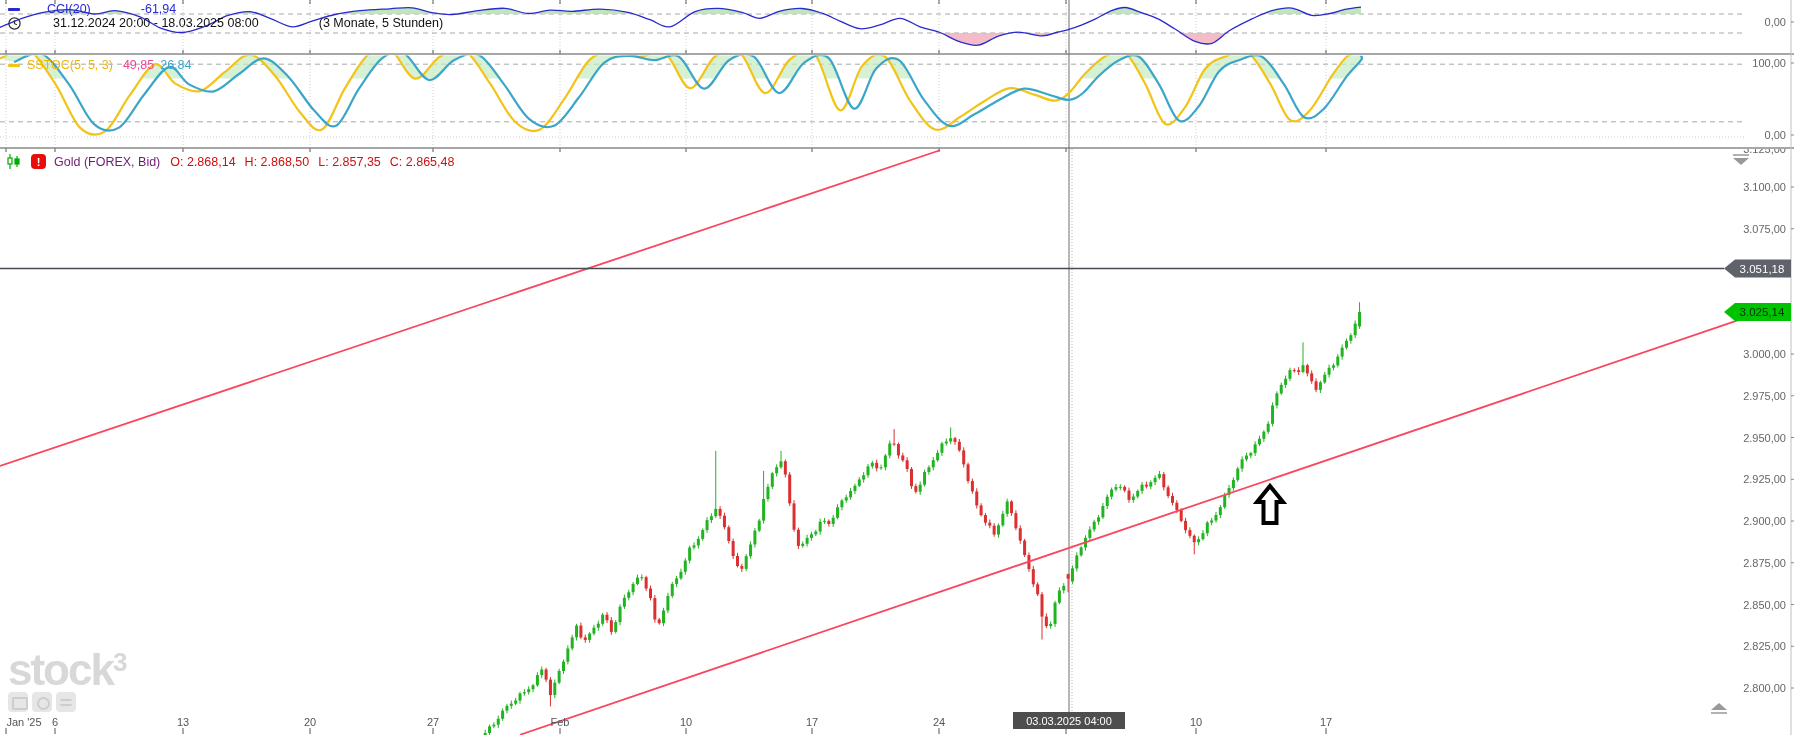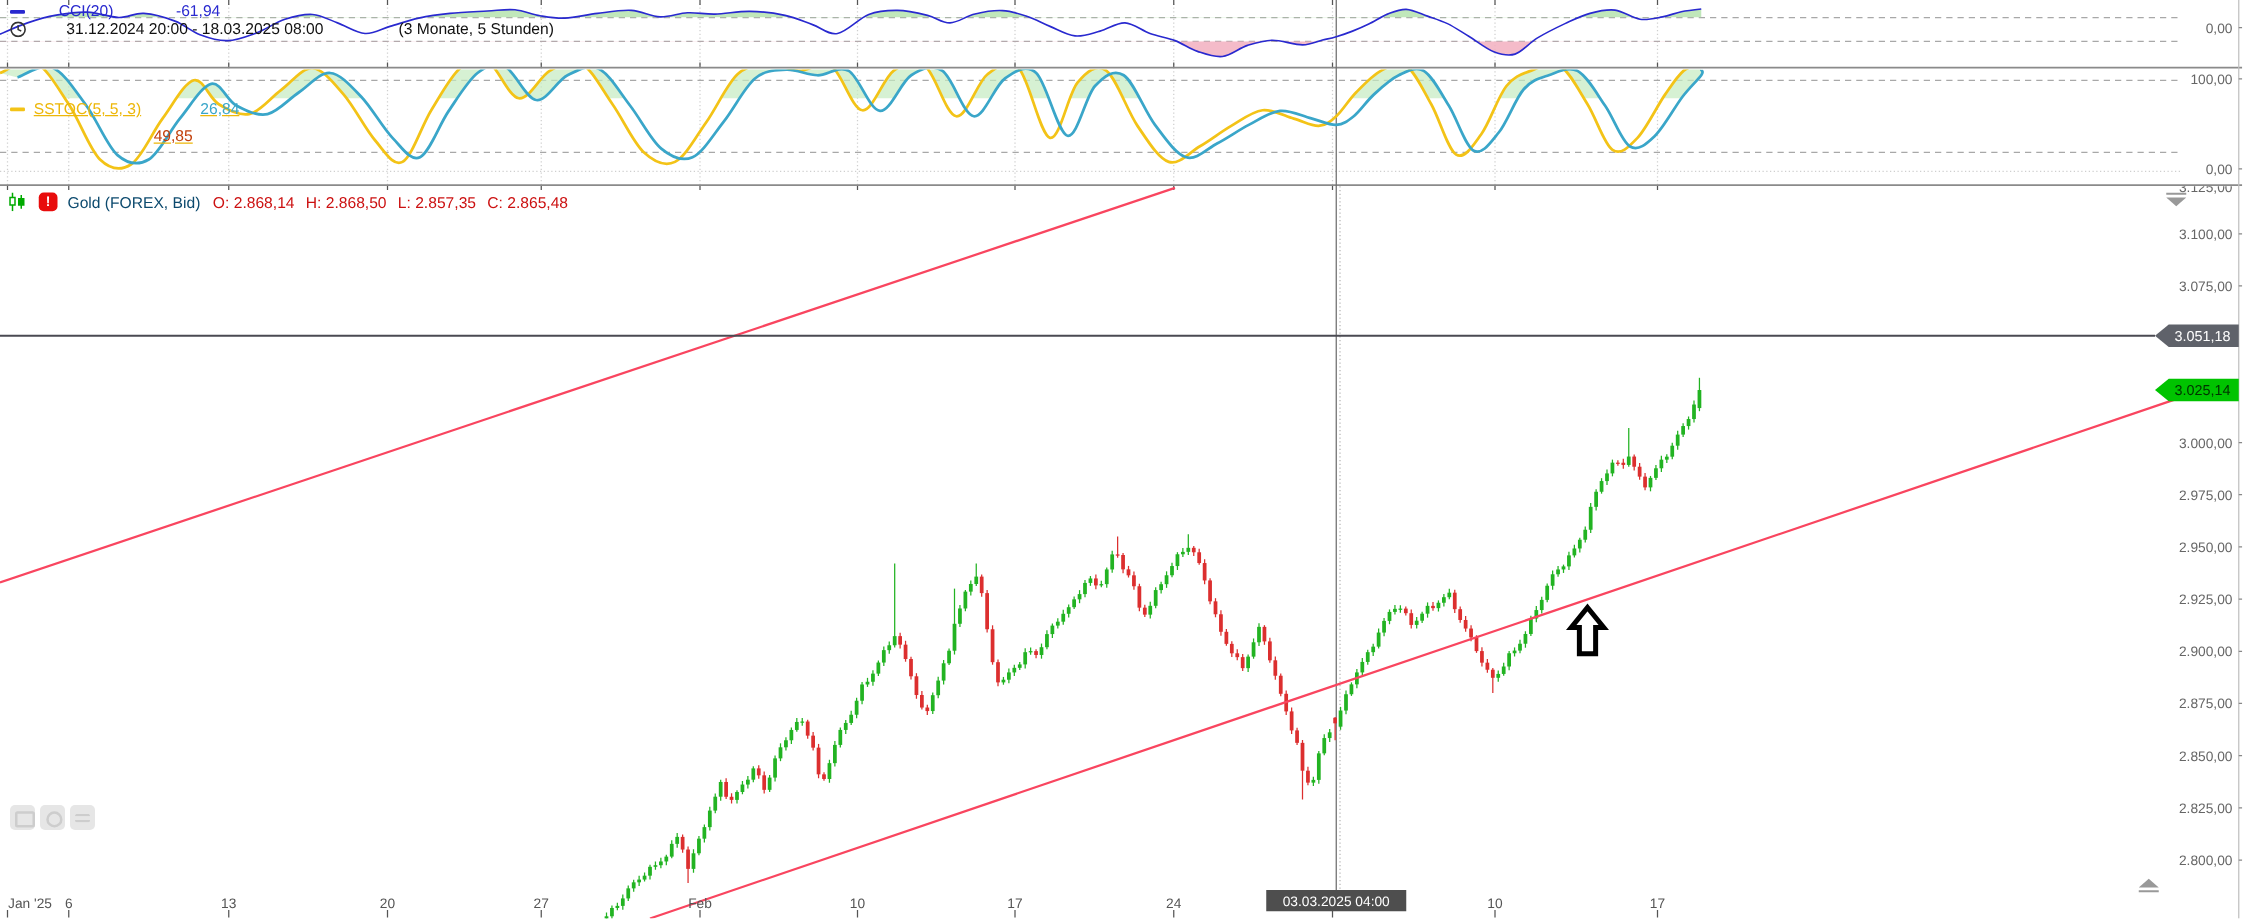--- a/index.html
+++ b/index.html
@@ -2,49 +2,50 @@
 <html><head>
 <meta charset="utf-8">
 <style>
   html,body{margin:0;padding:0;background:#fff;}
   #chart{position:relative;width:1794px;height:735px;background:#fff;overflow:hidden;
          font-family:"Liberation Sans",sans-serif;}
   #plot{position:absolute;left:0;top:0;z-index:2;}
   .legend{position:absolute;z-index:3;white-space:nowrap;font-size:12.5px;display:flex;align-items:center;}
   .cci-legend{left:8px;top:2px;color:#2929cf;gap:20px;}
   .range-legend{left:8px;top:16px;color:#111;gap:25px;}
-  .sstoc-legend{left:8px;top:58px;color:#edb709;text-decoration:underline;}
+  .sstoc-legend{left:8px;top:58px;color:#edb709;}
   .gold-legend{left:6px;top:154px;}
   .swatch{display:inline-block;width:12px;height:3px;border-radius:1px;margin-right:7px;}
   .cci-swatch{background:#2929cf;}
   .sstoc-swatch{background:#f3c317;}
   .lg-gap{display:inline-block;width:10px;}
   .lg-gap-sm{display:inline-block;width:6px;}
   .val-blue{color:#2929cf;}
-  .val-yellow{color:#c2410c;margin-top:44px;}
+  .val-yellow{color:#ec4899;}
   .val-teal{color:#3aa6c9;}
-  .gold-name{color:#0c4a6e;margin-right:10px;}
+  .gold-name{color:#701a75;margin-right:10px;}
   .ohlc{color:#cc1111;margin-right:9px;}
   .alert-badge{display:inline-flex;align-items:center;justify-content:center;width:15px;height:15px;
     background:#e80c0c;color:#fff;border-radius:4px;font-weight:bold;font-size:11px;margin:0 8px 0 8px;}
   .watermark{position:absolute;left:8px;top:642px;z-index:1;color:#d8d8d8;}
   .wm-text{font-size:44px;font-weight:bold;letter-spacing:-2px;line-height:40px;}
   .wm-sup{font-size:26px;vertical-align:14px;font-weight:bold;}
   .wm-icons{display:flex;gap:4px;margin-top:2px;}
   .wm-sq{width:20px;height:20px;background:#e6e6e6;border-radius:4px;position:relative;}
   .wm-sq i{position:absolute;left:4px;top:5px;width:12px;height:9px;border:2px solid #cdcdcd;border-radius:2px;}
   .wm-sq.b i{border-radius:50%;width:9px;height:9px;left:5px;top:5px;}
   .wm-sq.c i{border:none;border-top:2px solid #cdcdcd;border-bottom:2px solid #cdcdcd;height:3px;top:7px;}
   .clock{margin-right:7px;}
 </style>
 </head>
 <body>
 
 <div id="chart">
   <div class="watermark">
+    <span class="wm-text"><span>stock</span><span class="wm-sup">3</span></span>
     <div class="wm-icons">
       <span class="wm-sq a">
           <i></i>
         </span>
       <span class="wm-sq b">
           <i></i>
         </span>
       <span class="wm-sq c">
           <i></i>
         </span>

